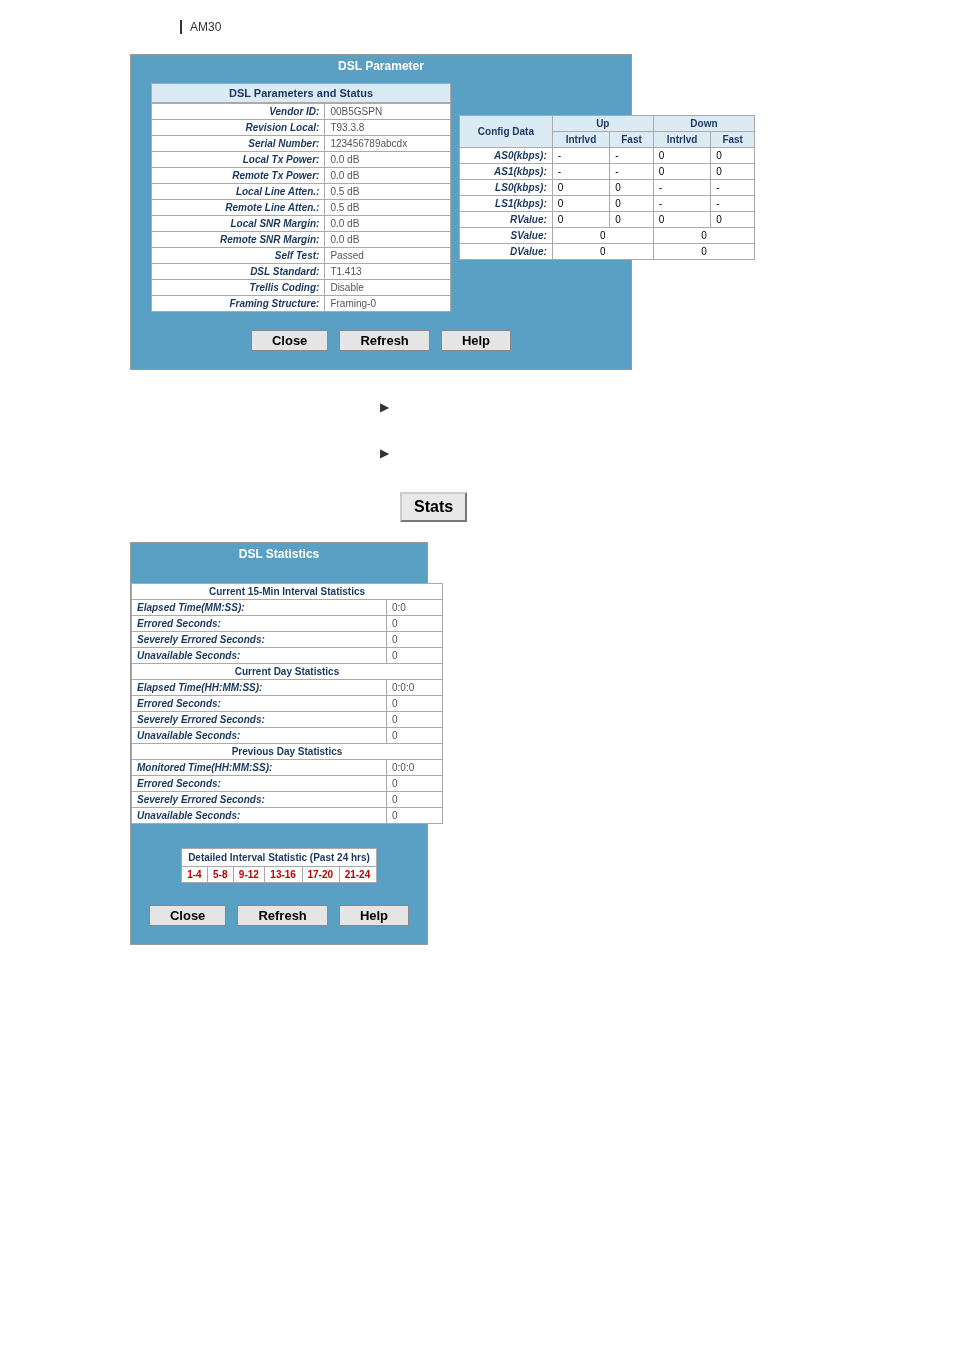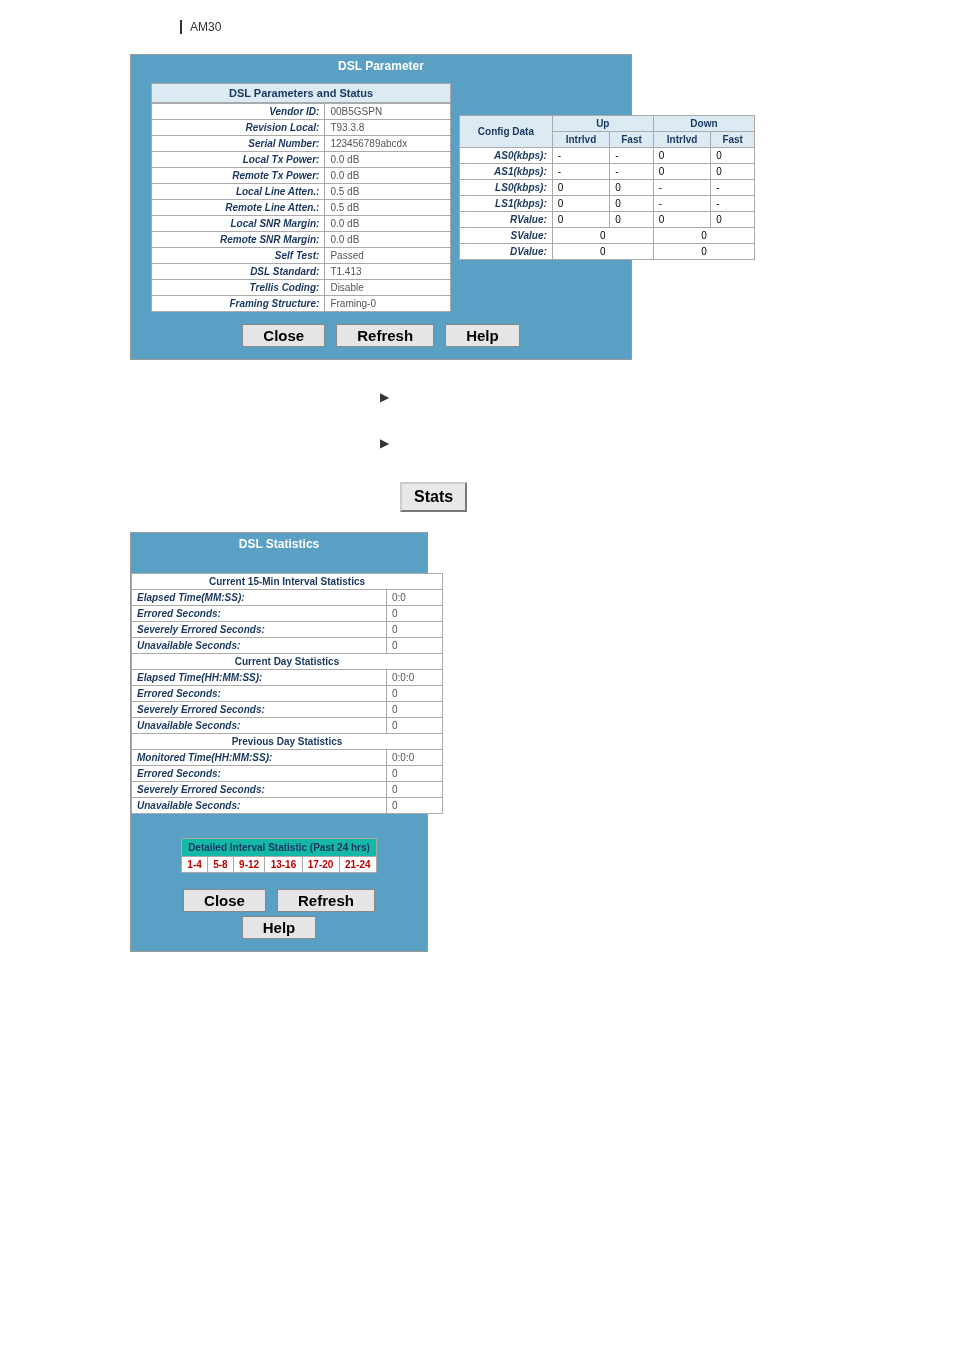--- a/index.html
+++ b/index.html
@@ -118,24 +118,24 @@
       background: #fff;
     }
     .button-bar {
       text-align: center;
       padding: 10px;
     }
     .btn {
       background: #e5e5e5;
       border: 1px solid #888;
       padding: 2px 20px;
-      font-size: 15px;
+      font-size: 13px;
       font-weight: bold;
       cursor: pointer;
-      margin: 2px 4px;
+      margin: 8px 4px;
       font-family: Verdana, Arial, sans-serif;
     }
     .instruction-row {
       display: flex;
       align-items: center;
       margin-left: 380px;
       margin-bottom: 20px;
       font-size: 11px;
       color: #333;
     }
@@ -182,33 +182,32 @@
       width: 82%;
     }
     .stats-value {
       color: #555;
     }
     .interval-table {
       border-collapse: collapse;
       margin: 6px auto 4px auto;
     }
     .interval-header {
-      background: #14b8a6;
+      background: #ffffff;
       color: #19375f;
       font-weight: bold;
       text-align: center;
       padding: 3px 6px;
       font-size: 10px;
       border: 1px solid #aaa;
     }
     .interval-cell {
       background: #fff;
       color: #b00;
       font-weight: bold;
-      text-align: center;
       padding: 2px 5px;
       font-size: 10px;
       border: 1px solid #aaa;
       cursor: pointer;
     }
   </style>
 </head>
 <body>
 
 

